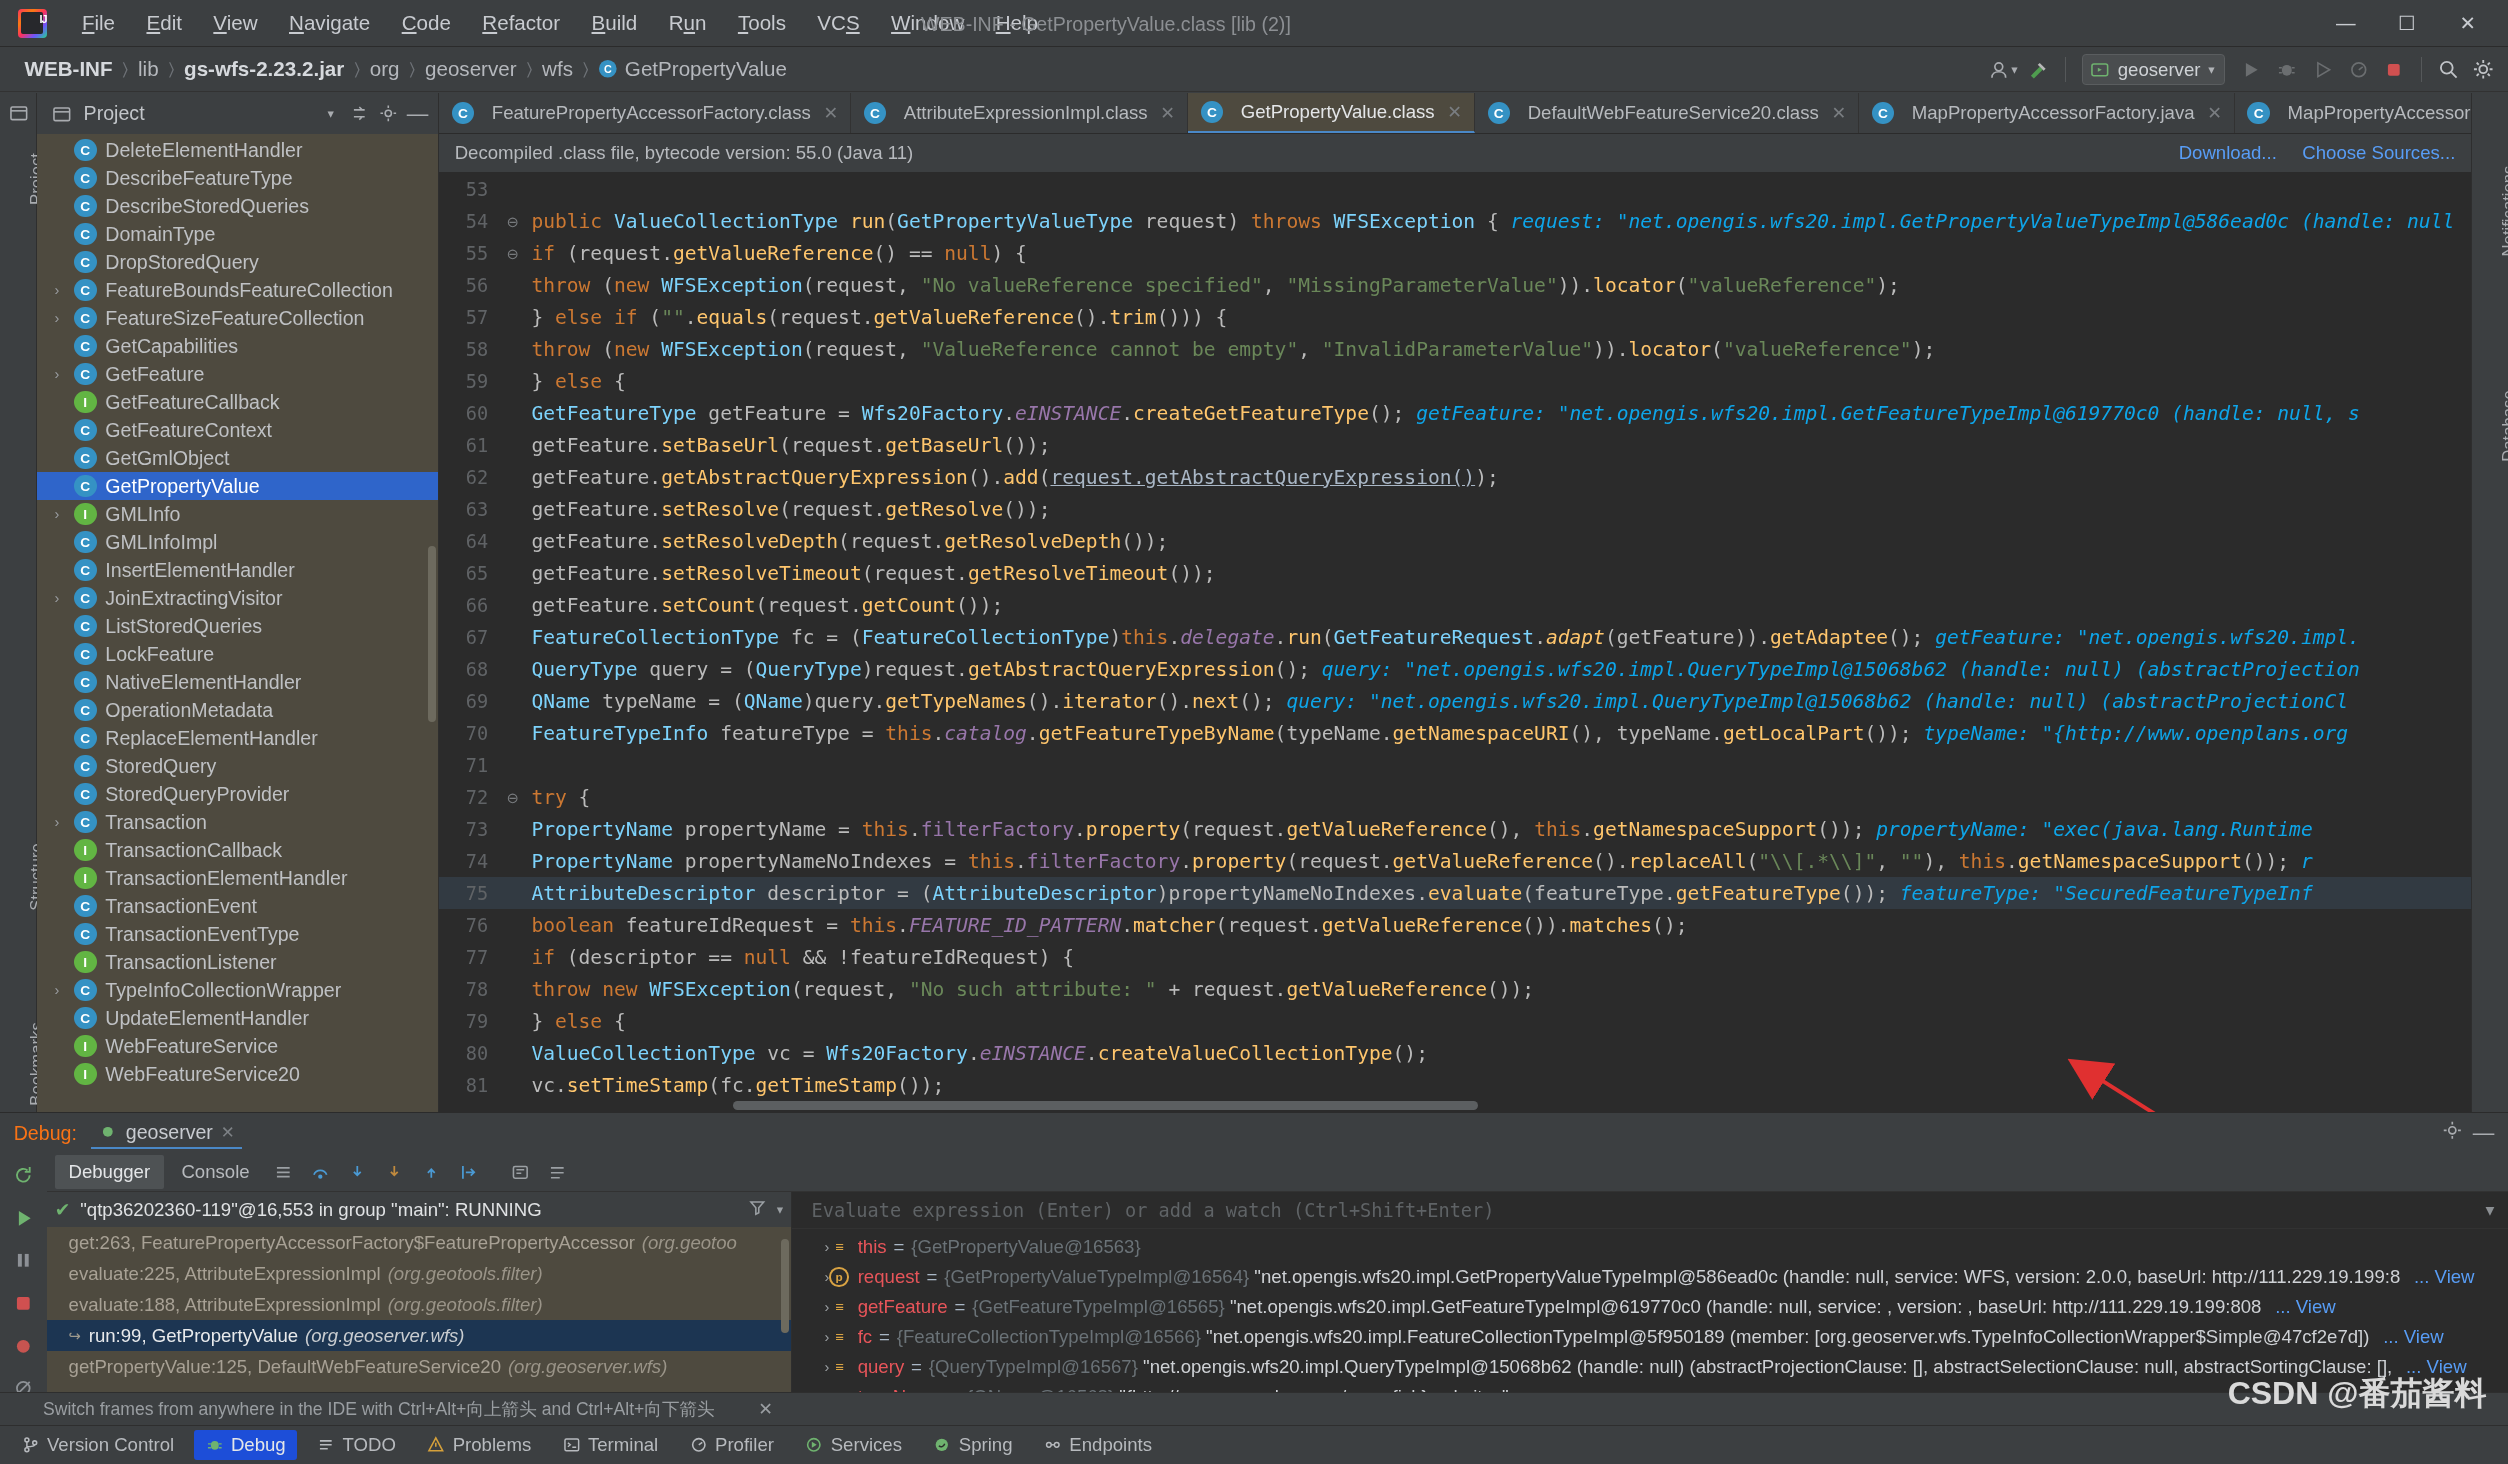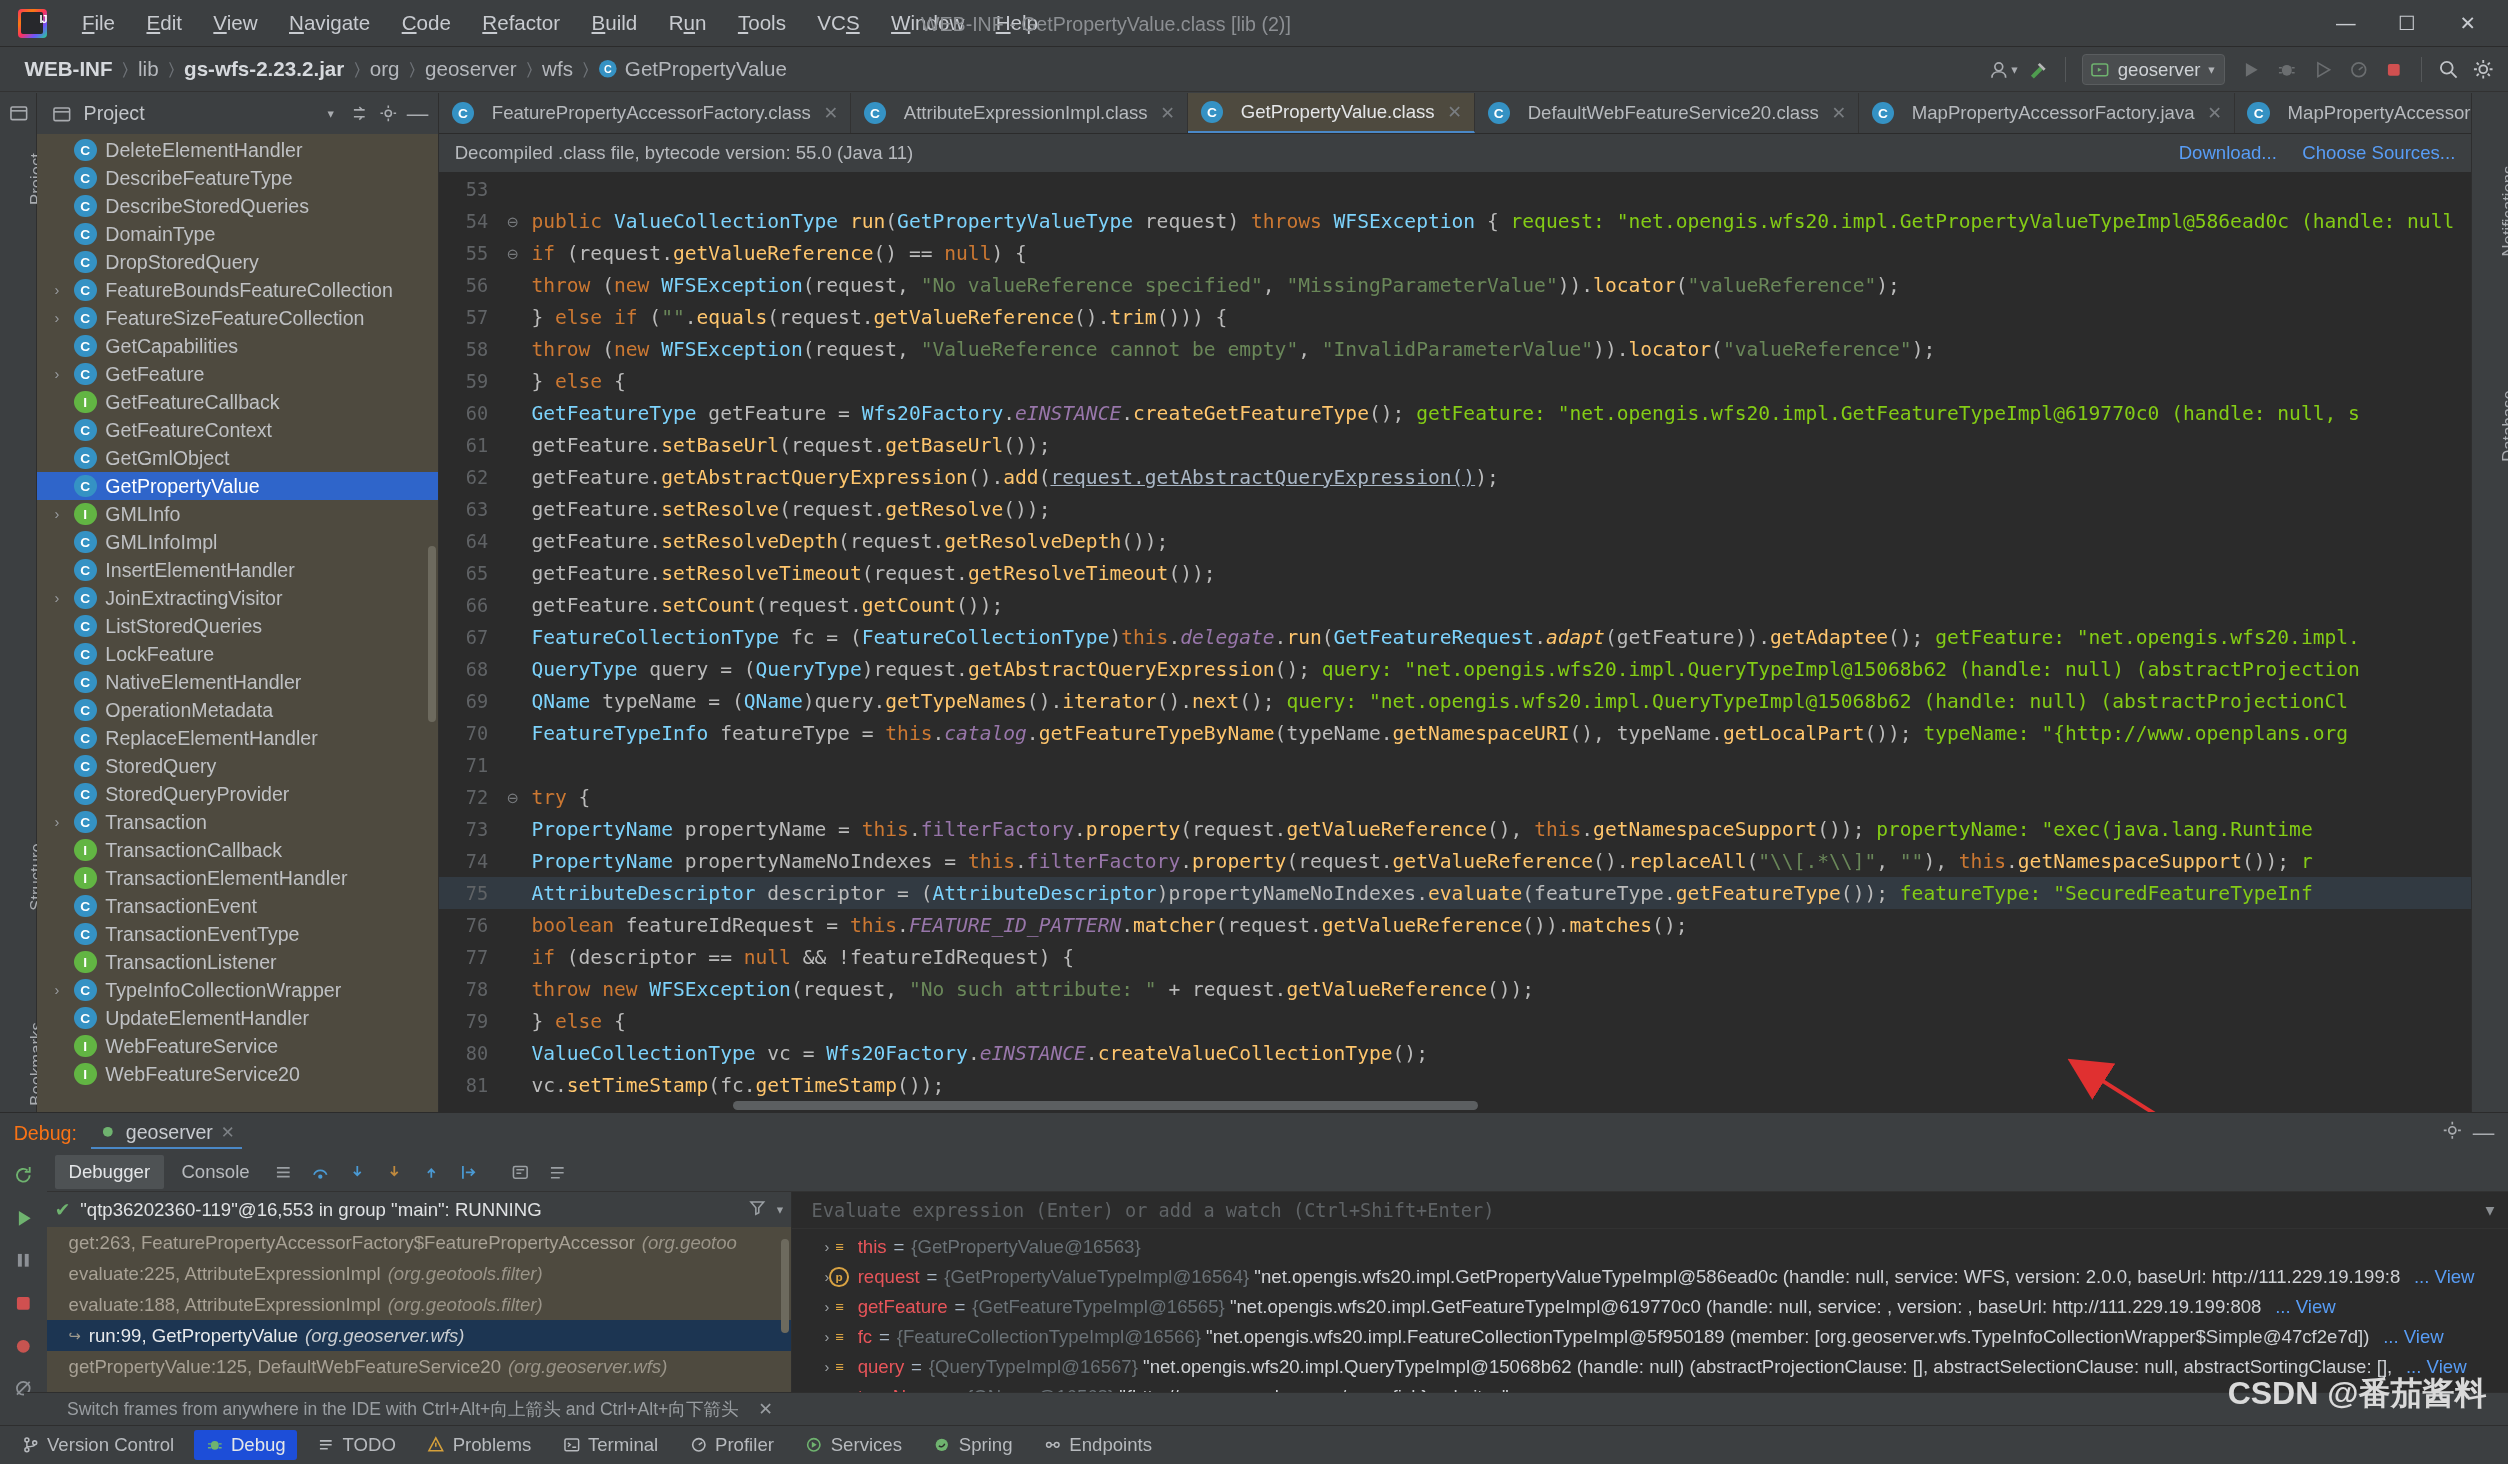--- a/index.html
+++ b/index.html
@@ -100,21 +100,21 @@
   .cl{height:32px;display:flex;align-items:center;white-space:nowrap;font-size:19.6px;}
   .cl.hl{background:#323a42;}
   .gut{width:61px;text-align:right;padding-right:11.8px;color:#606366;flex:none;font-size:18.6px;}
   .fold{width:25.5px;text-align:center;color:#787b7e;flex:none;font-size:14.7px;}
   .ctext{flex:1;padding-left:5.9px;overflow:hidden;}
   .kw{color:#cc7832;}
   .ty{color:#7dd3fc;}
   .st{color:#6a8759;}
   .fld{color:#9876aa;}
   .mth{color:#ffc66d;}
-  .hint{color:#84cc16;}
+  .hint{color:#0ea5e9;font-style:italic;}
   .pl{color:#a9b7c6;}
   .ul{text-decoration:underline;}
   #code-scroll-h{position:absolute;left:294px;bottom:2px;width:745px;height:8.8px;background:#5c5f61;border-radius:4.9px;}
   #arrow-svg{position:absolute;left:1627px;top:882px;pointer-events:none;}
 
   
   #right-strip{width:37px;background:#3c3f41;border-left:1px solid #2e2e2e;position:relative;flex:none;}
 
   
   #debug{position:absolute;top:1112px;left:0;right:0;height:323px;background:#3c3f41;display:flex;flex-direction:column;}
@@ -154,21 +154,21 @@
   .vic.obj{color:#d9a343;letter-spacing:-1px;}
   .vic.par{color:#d9a343;border:2px solid #d9a343;border-radius:50%;font-size:11.8px;width:19.6px;height:19.6px;}
   .vname{color:#e8555a;}
   .veq{color:#a9b7c6;margin:0 6.9px;}
   .vref{color:#6a7277;}
   .vstr{color:#cfd2d6;}
   .vlink{color:#589df6;margin-left:13.7px;}
 
   
   #hintbar{position:absolute;left:0;right:0;top:1392px;height:33px;background:#3c3f41;display:flex;align-items:center;
-    padding-left:43px;font-size:17.6px;color:#9a9ea2;border-top:1px solid #2e2e2e;margin-left:24px;}
+    padding-left:43px;font-size:17.6px;color:#9a9ea2;border-top:1px solid #2e2e2e;}
   #hintbar .close{position:absolute;right:1735px;color:#9a9ea2;}
   #statusbar{position:absolute;left:0;right:0;top:1425px;height:39px;background:#3c3f41;display:flex;align-items:center;
     gap:7.8px;padding-left:9.8px;font-size:18.6px;color:#b7babe;border-top:1px solid #2e2e2e;}
   .sb{display:flex;align-items:center;gap:7.8px;padding:3.9px 11.8px;border-radius:2.9px;white-space:nowrap;}
   .sb.on{background:#1d4ed8;color:#e4e6e8;}
   #watermark{position:absolute;right:21.6px;top:1372px;font-size:32px;color:#e8e8e8;opacity:.92;font-weight:bold;}
 </style>
 </head>
 <body>
 

